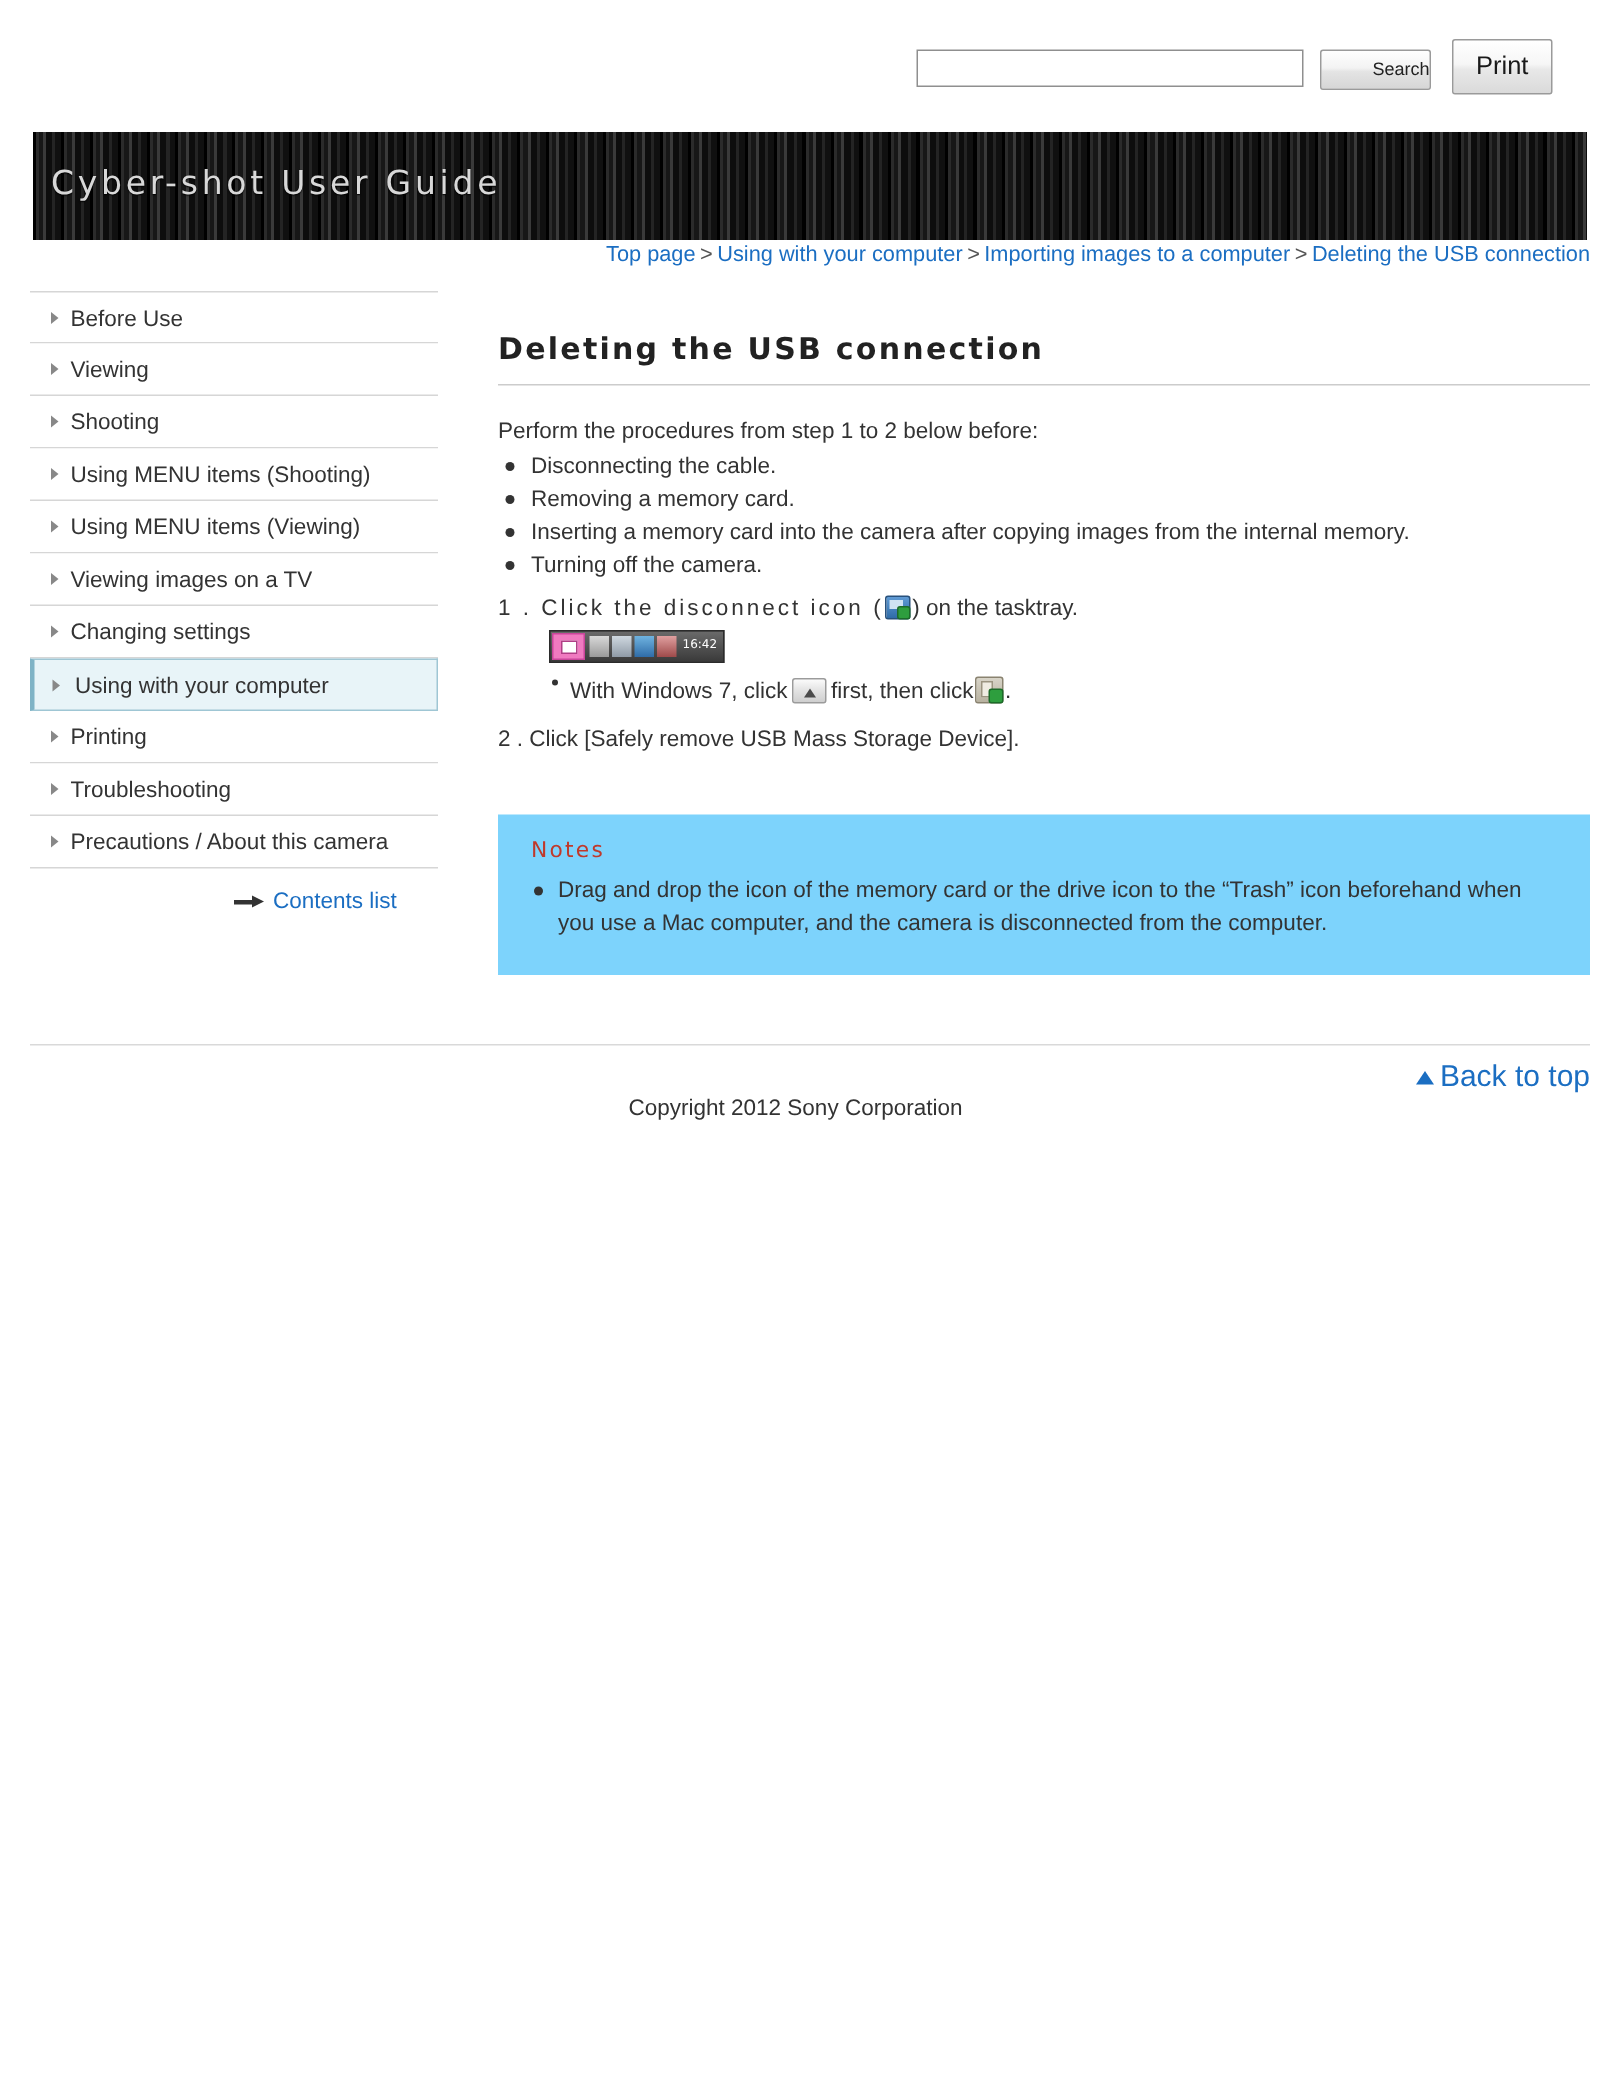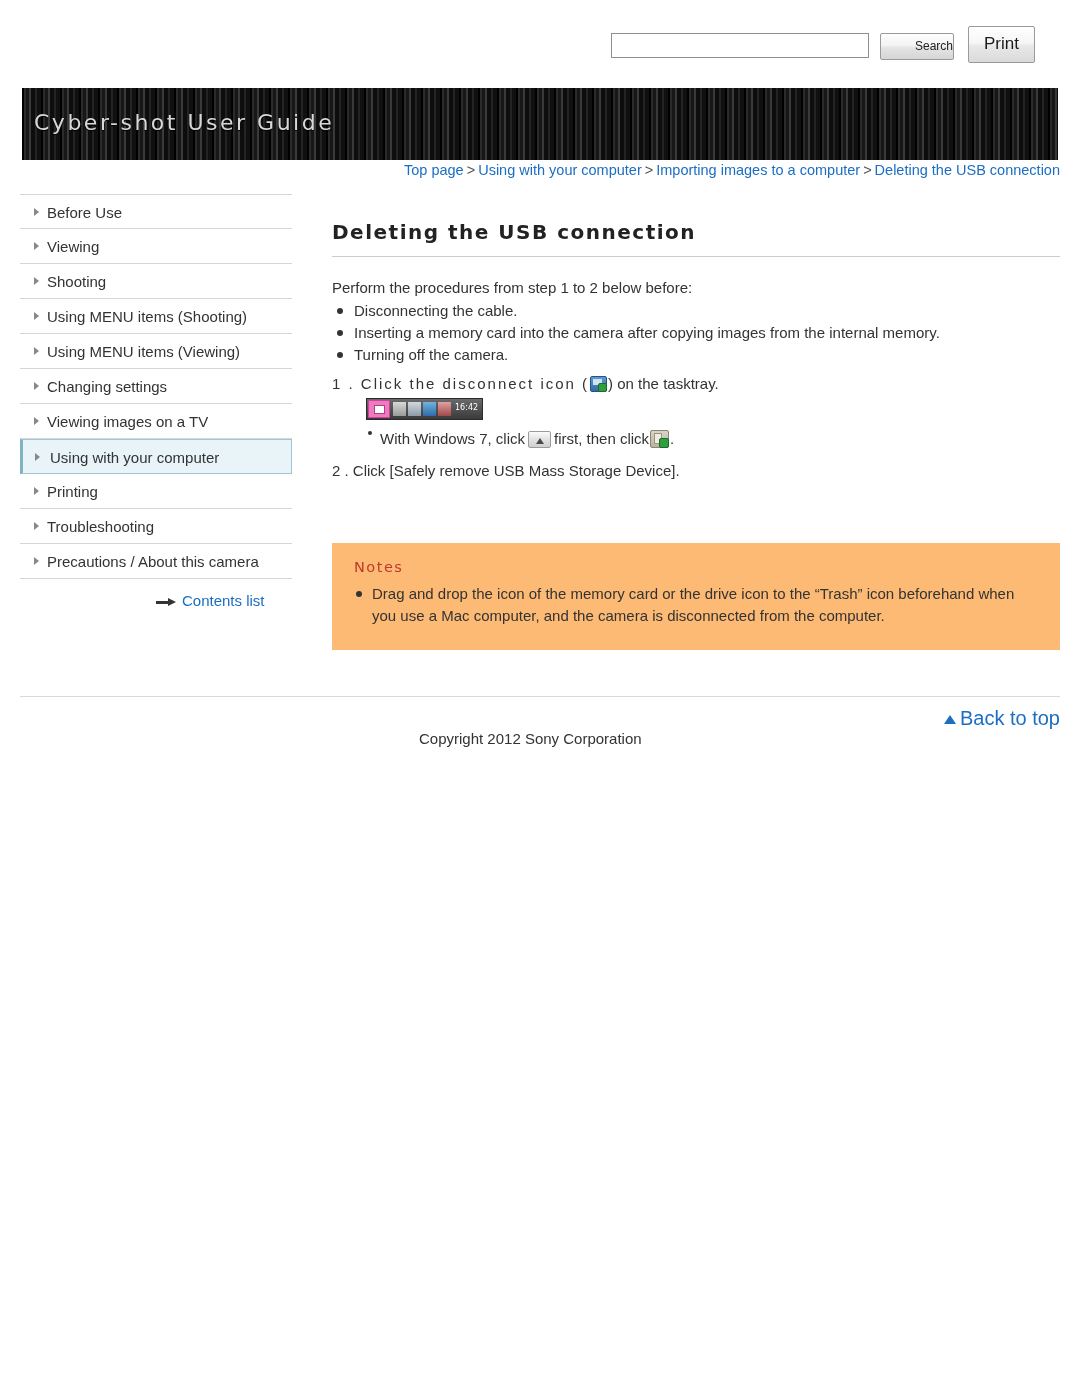--- a/index.html
+++ b/index.html
@@ -408,21 +408,21 @@
     border-radius: 2px;
     box-sizing: border-box;
   }
 
   
   .notes {
     position: absolute;
     left: 332px;
     top: 543px;
     width: 728px;
-    background: #fdba74;
+    background: #7dd3fc;
     padding: 16px 18px 18px 18px;
     box-sizing: border-box;
   }
   .notes-title {
     font-size: 14.5px;
     color: #c0392b;
     letter-spacing: 1.5px;
     font-family: "DejaVu Sans", sans-serif;
     margin: 0 0 8px 4px;
   }
@@ -517,25 +517,25 @@
   <div class="nav-item">
     <span class="arrow"></span>
     <span>Using MENU items (Shooting)</span>
   </div>
   <div class="nav-item">
     <span class="arrow"></span>
     <span>Using MENU items (Viewing)</span>
   </div>
   <div class="nav-item">
     <span class="arrow"></span>
+    <span>Viewing images on a TV</span>
+  </div>
+  <div class="nav-item">
+    <span class="arrow"></span>
     <span>Changing settings</span>
-  </div>
-  <div class="nav-item">
-    <span class="arrow"></span>
-    <span>Viewing images on a TV</span>
   </div>
   <div class="nav-item selected">
     <span class="arrow"></span>
     <span>Using with your computer</span>
   </div>
   <div class="nav-item">
     <span class="arrow"></span>
     <span>Printing</span>
   </div>
   <div class="nav-item">
@@ -552,20 +552,21 @@
   <span class="contents-arrow"></span><span>Contents list</span>
 </div>
 
 <div class="main">
   <h1 class="page-title">Deleting the USB connection</h1>
 
   <p class="intro">Perform the procedures from step 1 to 2 below before:</p>
 
   <ul class="bullets">
     <li>Disconnecting the cable.</li>
+    <li>Removing a memory card.</li>
     <li>Inserting a memory card into the camera after copying images from the internal memory.</li>
     <li>Turning off the camera.</li>
   </ul>
 
   <div class="step">
     <span class="num">1 .  Click the disconnect icon (</span><span class="icon-disconnect"></span><span>) on the tasktray.</span>
   </div>
 
   <div class="taskbar-img">
     <span class="tb-pink"></span>

